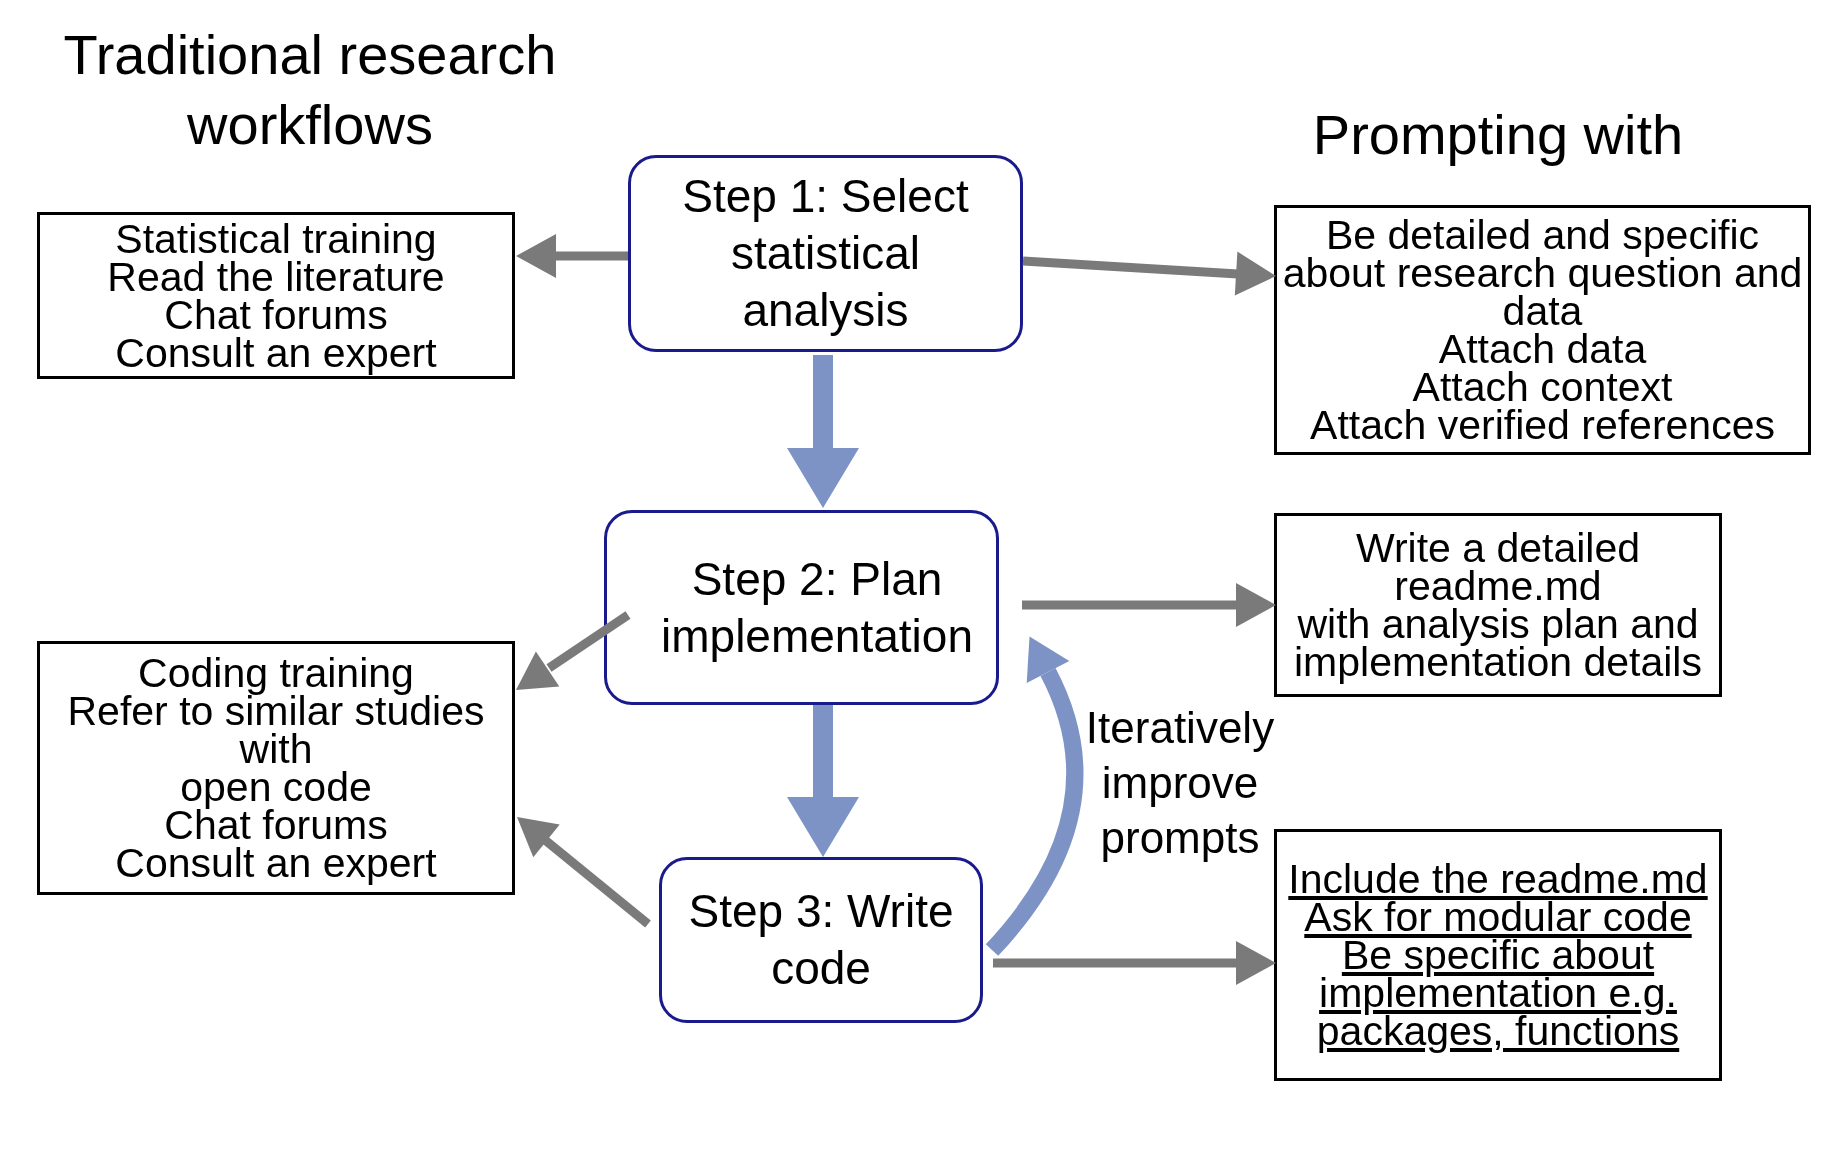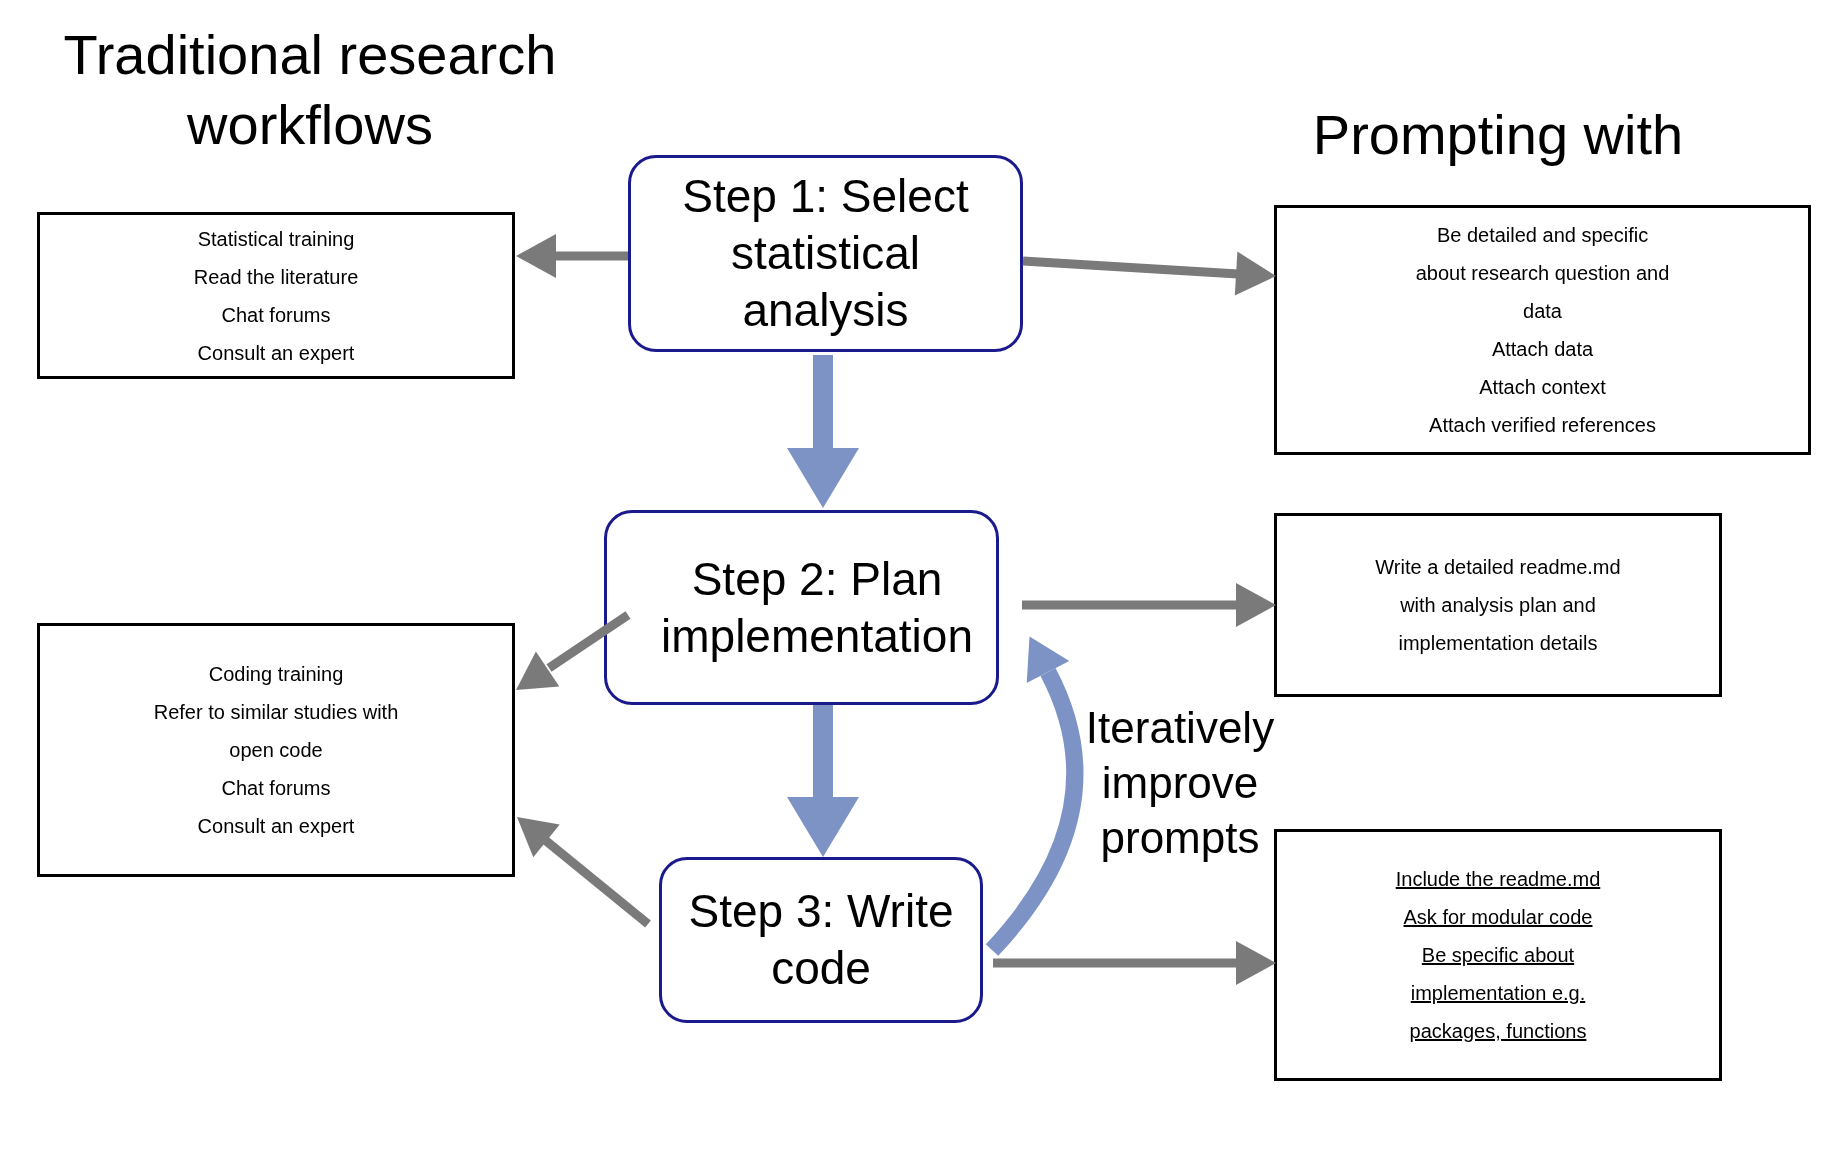--- a/index.html
+++ b/index.html
@@ -12,21 +12,21 @@
   .sbox{
     position:absolute;box-sizing:border-box;background:#fff;
     border:3px solid var(--step-border,#1a1a8c);border-radius:28px;
     display:flex;flex-direction:column;justify-content:center;
     text-align:center;font-size:46px;line-height:57px;
   }
   .pbox{
     position:absolute;box-sizing:border-box;background:#fff;
     border:3px solid var(--box-border,#000);
     display:flex;flex-direction:column;justify-content:center;
-    text-align:center;font-size:20px;line-height:38px;padding:0 2px;
+    text-align:center;font-size:41px;line-height:38px;padding:0 2px;
   }
   .loop-label{position:absolute;text-align:center;font-size:44px;line-height:55px;}
   svg.overlay{position:absolute;left:0;top:0;pointer-events:none;}
   .ag line{stroke:var(--arrow-gray,#7a7a7a);stroke-width:9;}
   .ag polygon{fill:var(--arrow-gray,#7a7a7a);}
   .ab line{stroke:var(--arrow-blue,#7e93c5);stroke-width:20;}
   .ab path{stroke:var(--arrow-blue,#7e93c5);stroke-width:17;fill:none;}
   .ab polygon{fill:var(--arrow-blue,#7e93c5);}
 </style>
 </head>
@@ -39,21 +39,21 @@
       <div>workflows</div>
     </div>
   <div class="heading" style="left:1274px;top:100px;width:448px;">Prompting with</div>
 
   <div class="pbox" style="left:37px;top:212px;width:478px;height:167px;">
       <div>Statistical training</div>
       <div>Read the literature</div>
       <div>Chat forums</div>
       <div>Consult an expert</div>
     </div>
-  <div class="pbox" style="left:37px;top:623px;width:478px;height:254px;">
+  <div class="pbox" style="left:37px;top:641px;width:478px;height:254px;">
       <div>Coding training</div>
       <div>Refer to similar studies with</div>
       <div>open code</div>
       <div>Chat forums</div>
       <div>Consult an expert</div>
     </div>
 
   <div class="sbox" style="left:628px;top:155px;width:395px;height:197px;">
       <div>Step 1: Select</div>
       <div>statistical</div>

